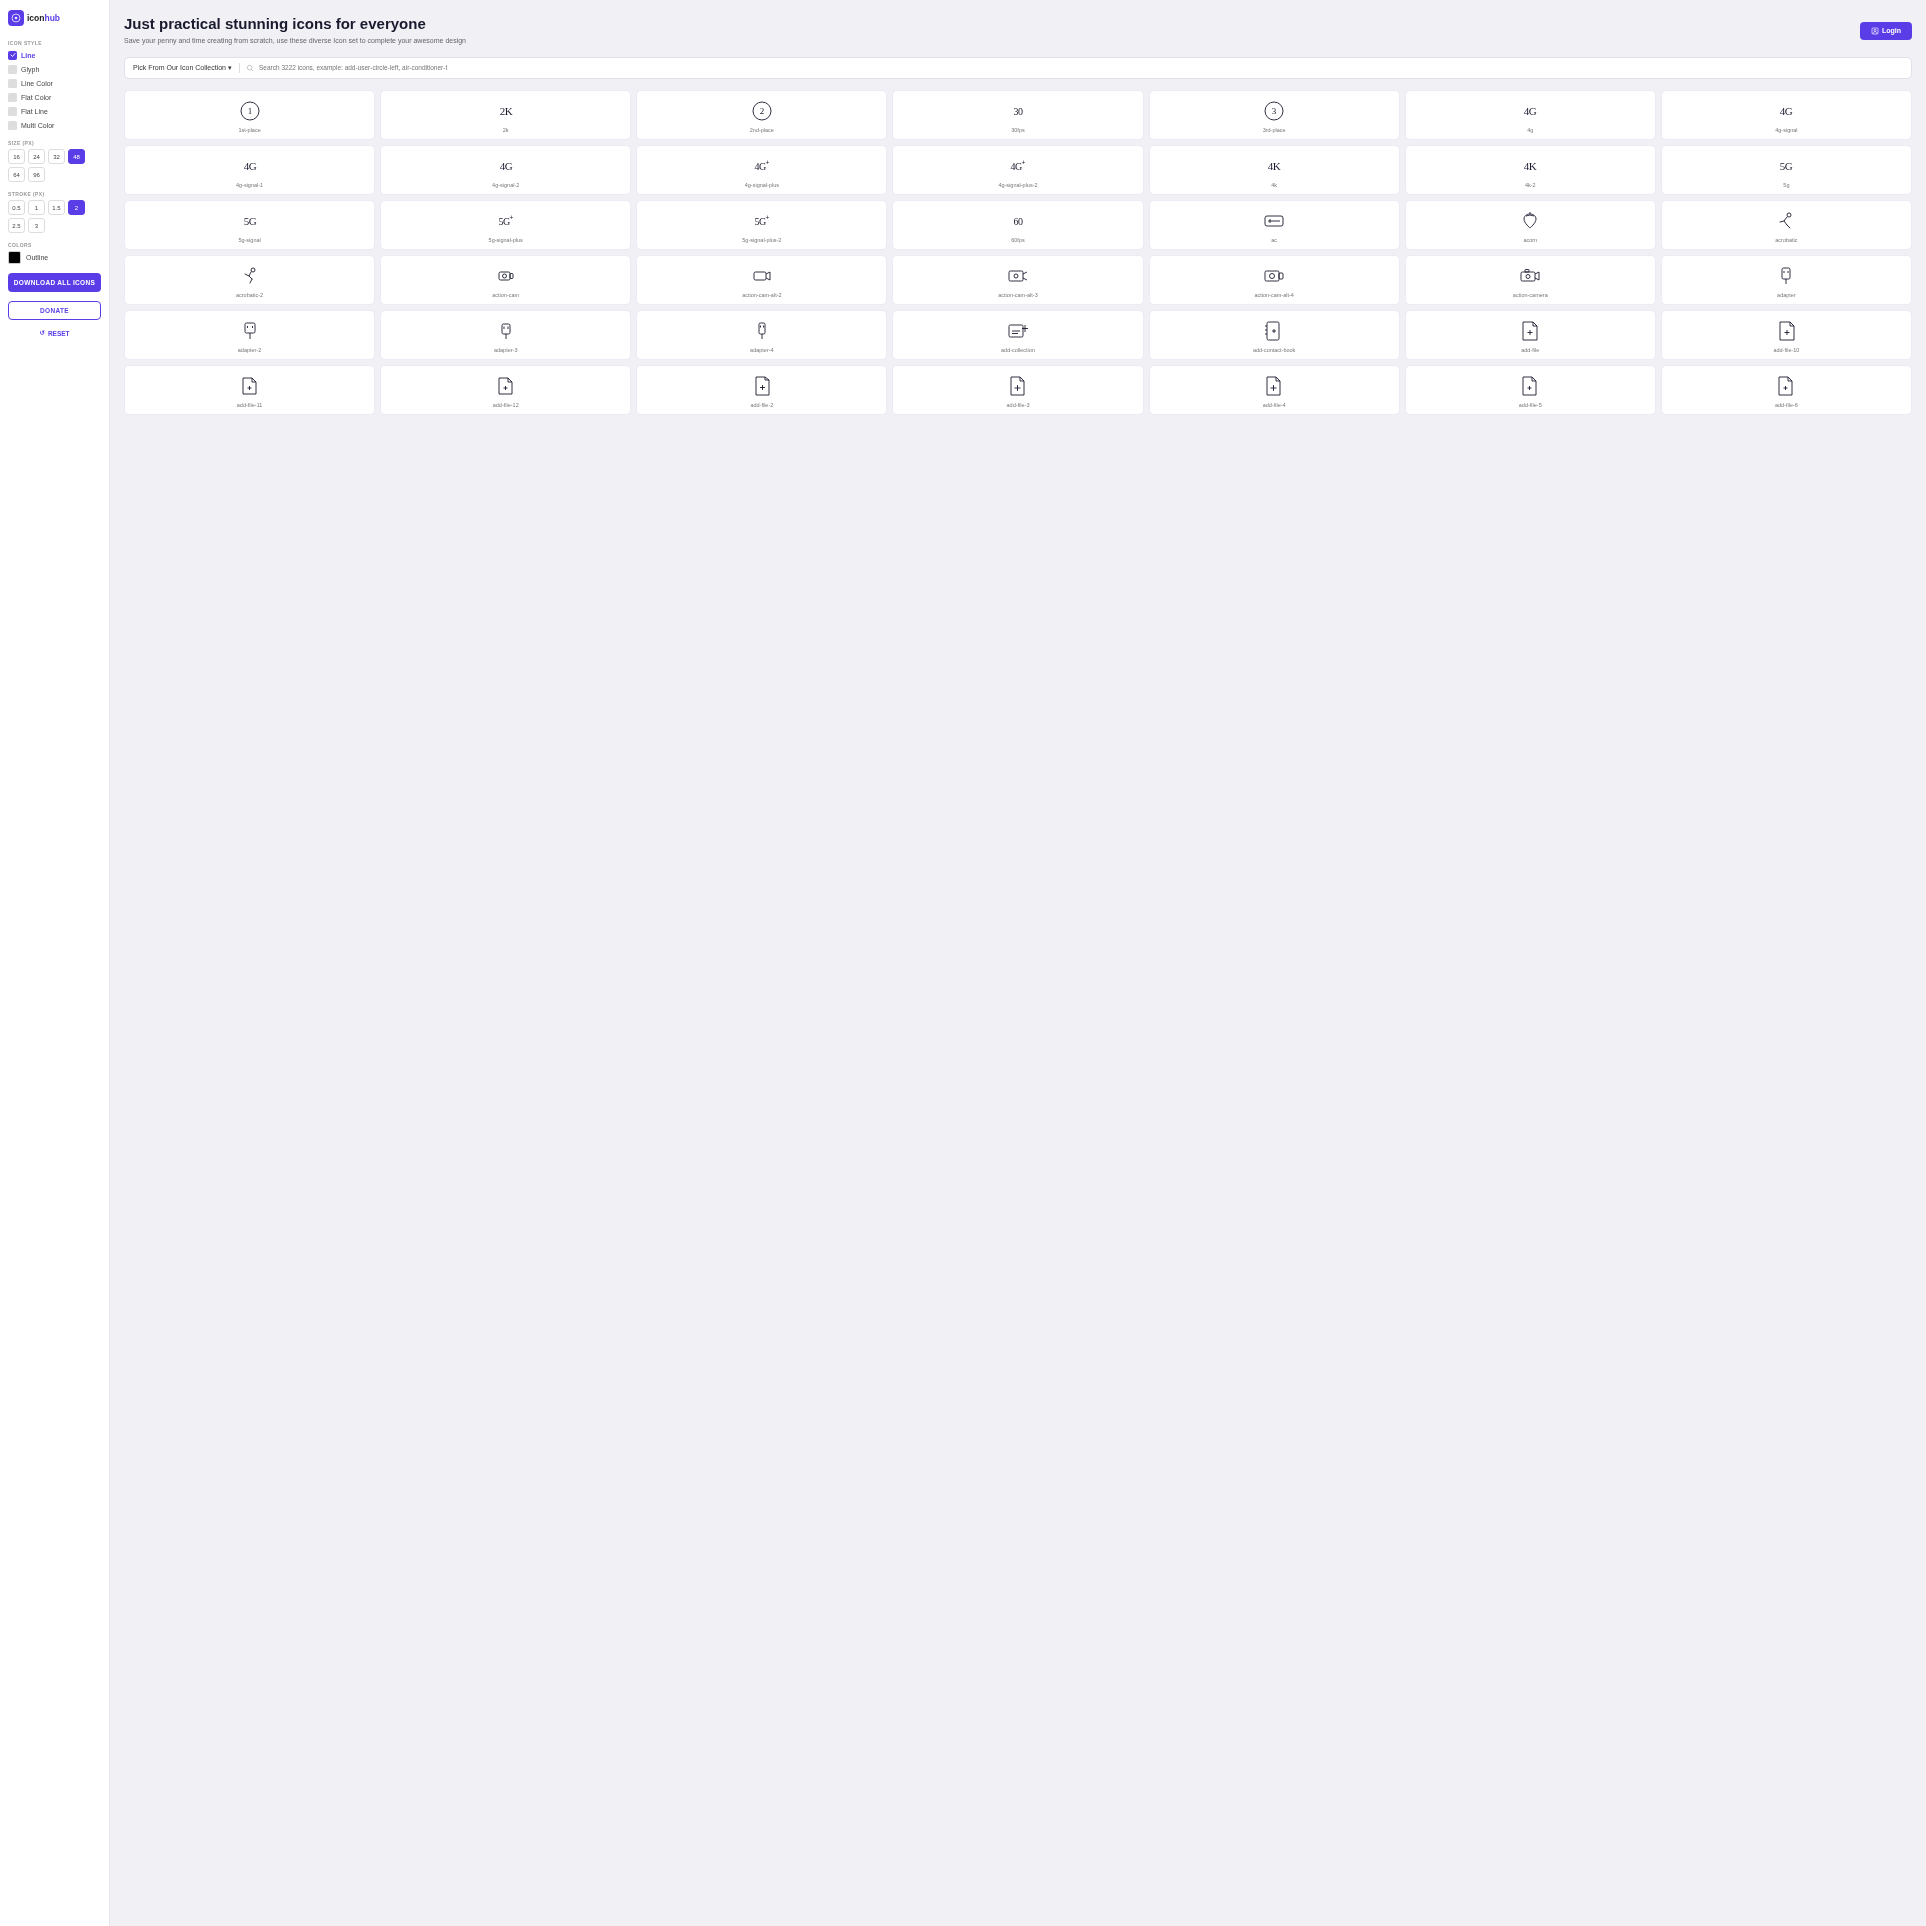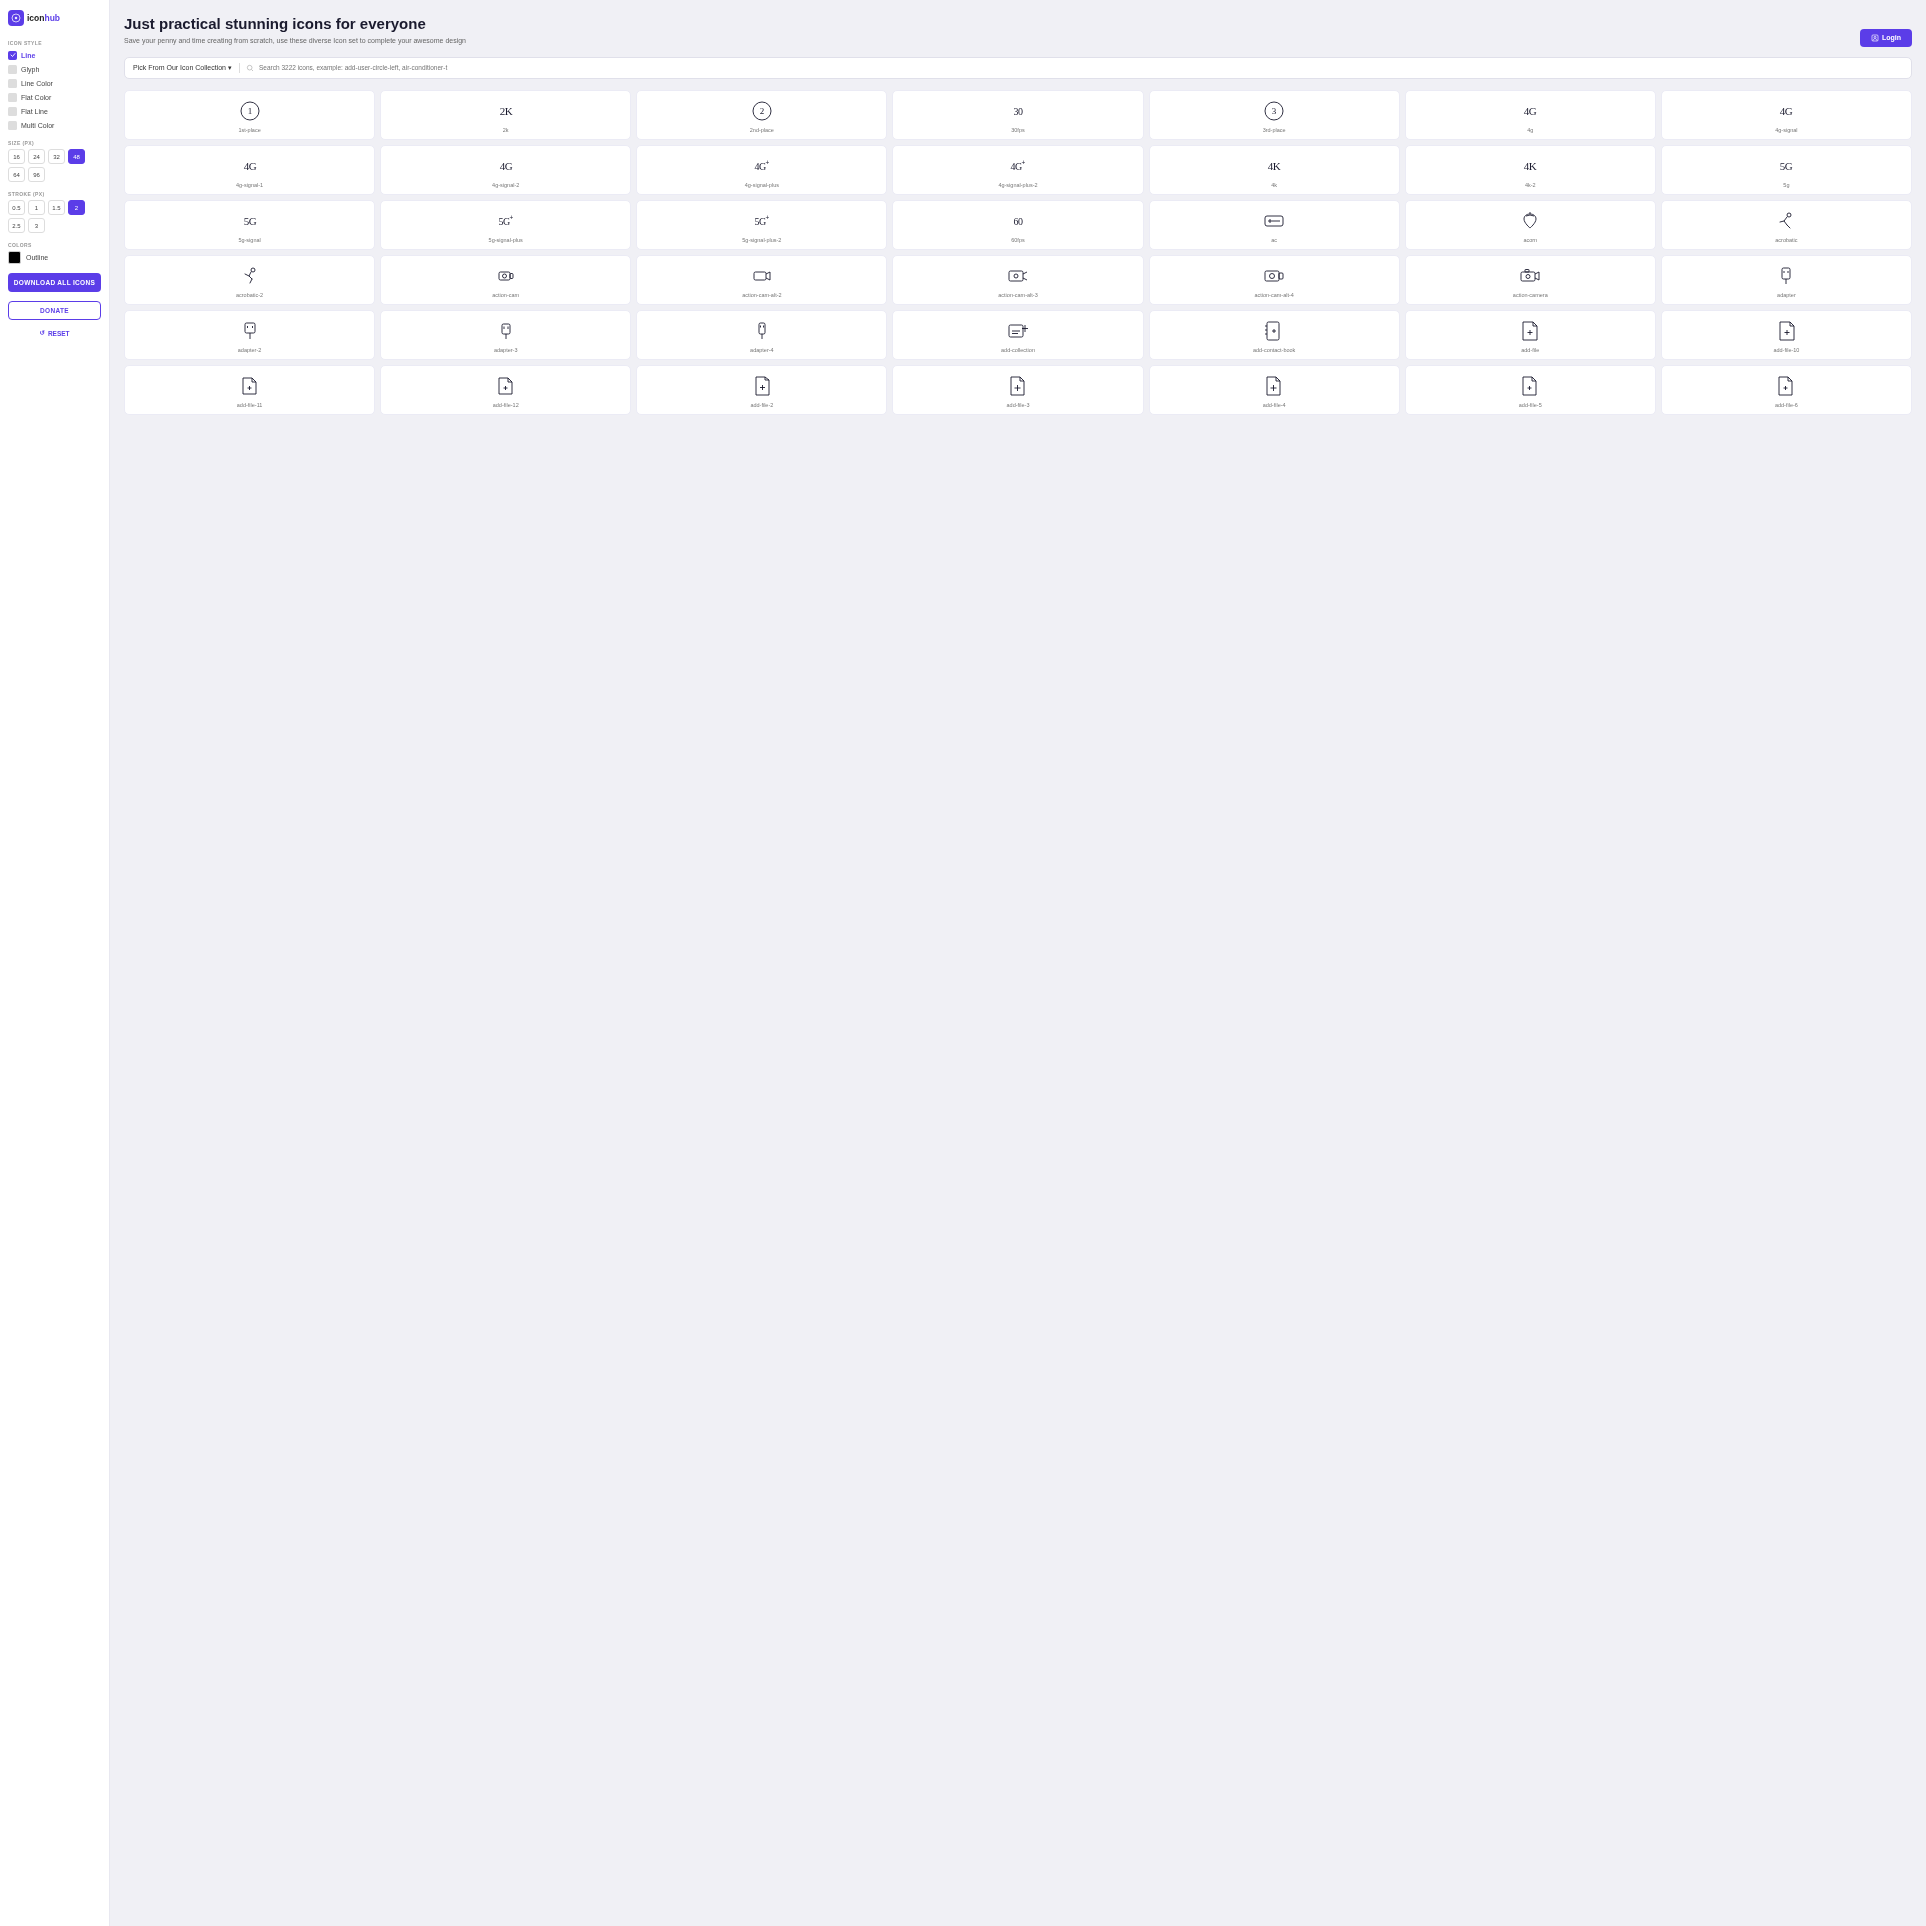--- a/index.html
+++ b/index.html
@@ -131,21 +131,21 @@
     
     #main {
       flex: 1;
       padding: 15px 14px;
       overflow-y: auto;
     }
 
     .main-header {
       display: flex;
       justify-content: space-between;
-      align-items: flex-end;
+      align-items: center;
       margin-bottom: 10px;
     }
     .main-title { font-size: 15px; font-weight: 700; color: #1a1a2e; margin-bottom: 4px; }
     .main-sub { font-size: 7px; color: #666; line-height: 1.5; }
 
     .btn-login {
       background: #5b3de8;
       color: #fff;
       border: none;
       border-radius: 4px;

